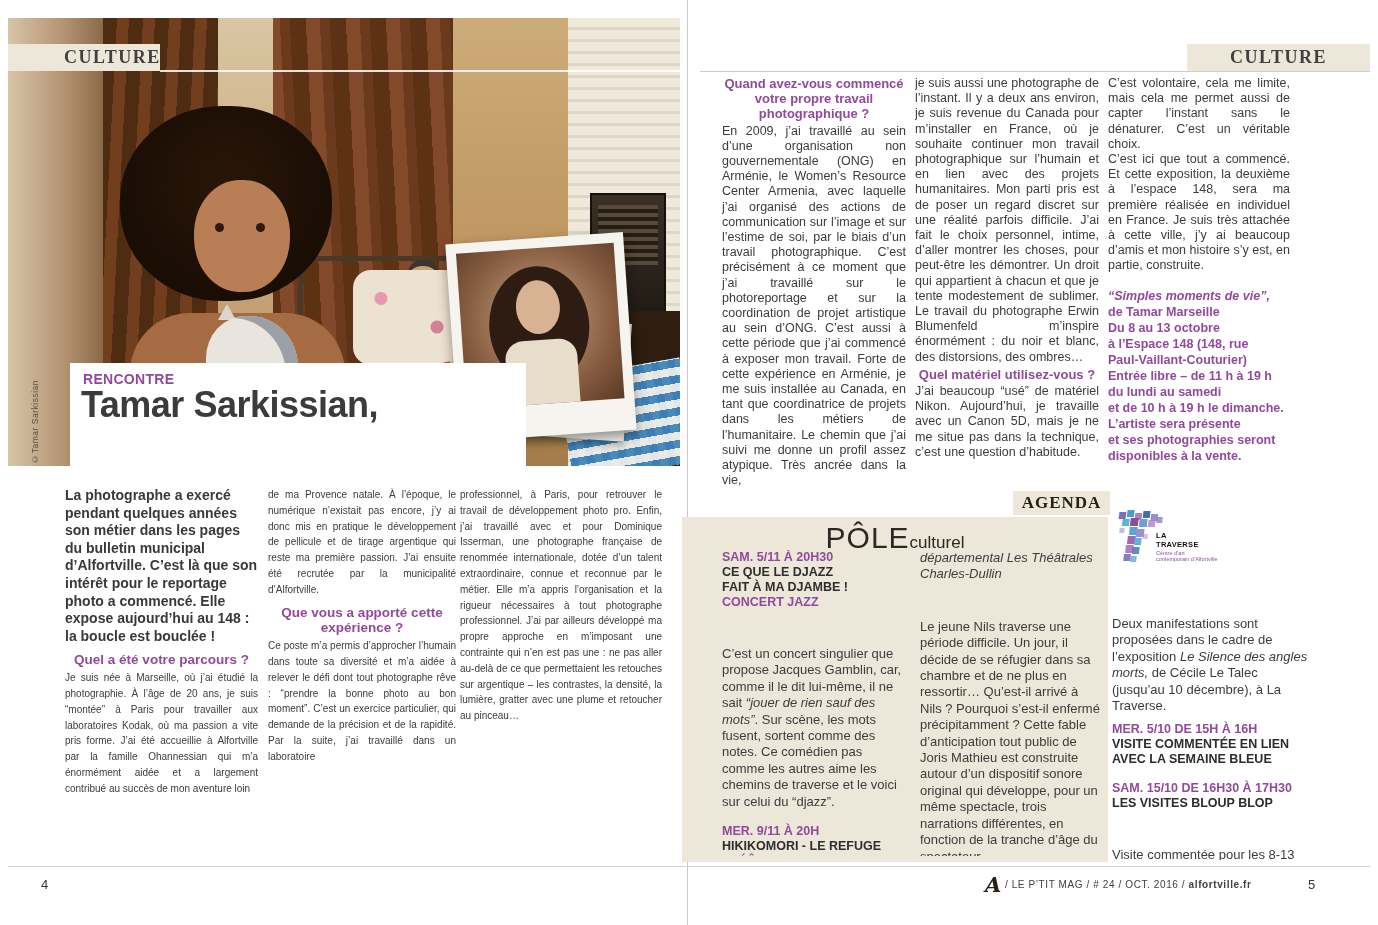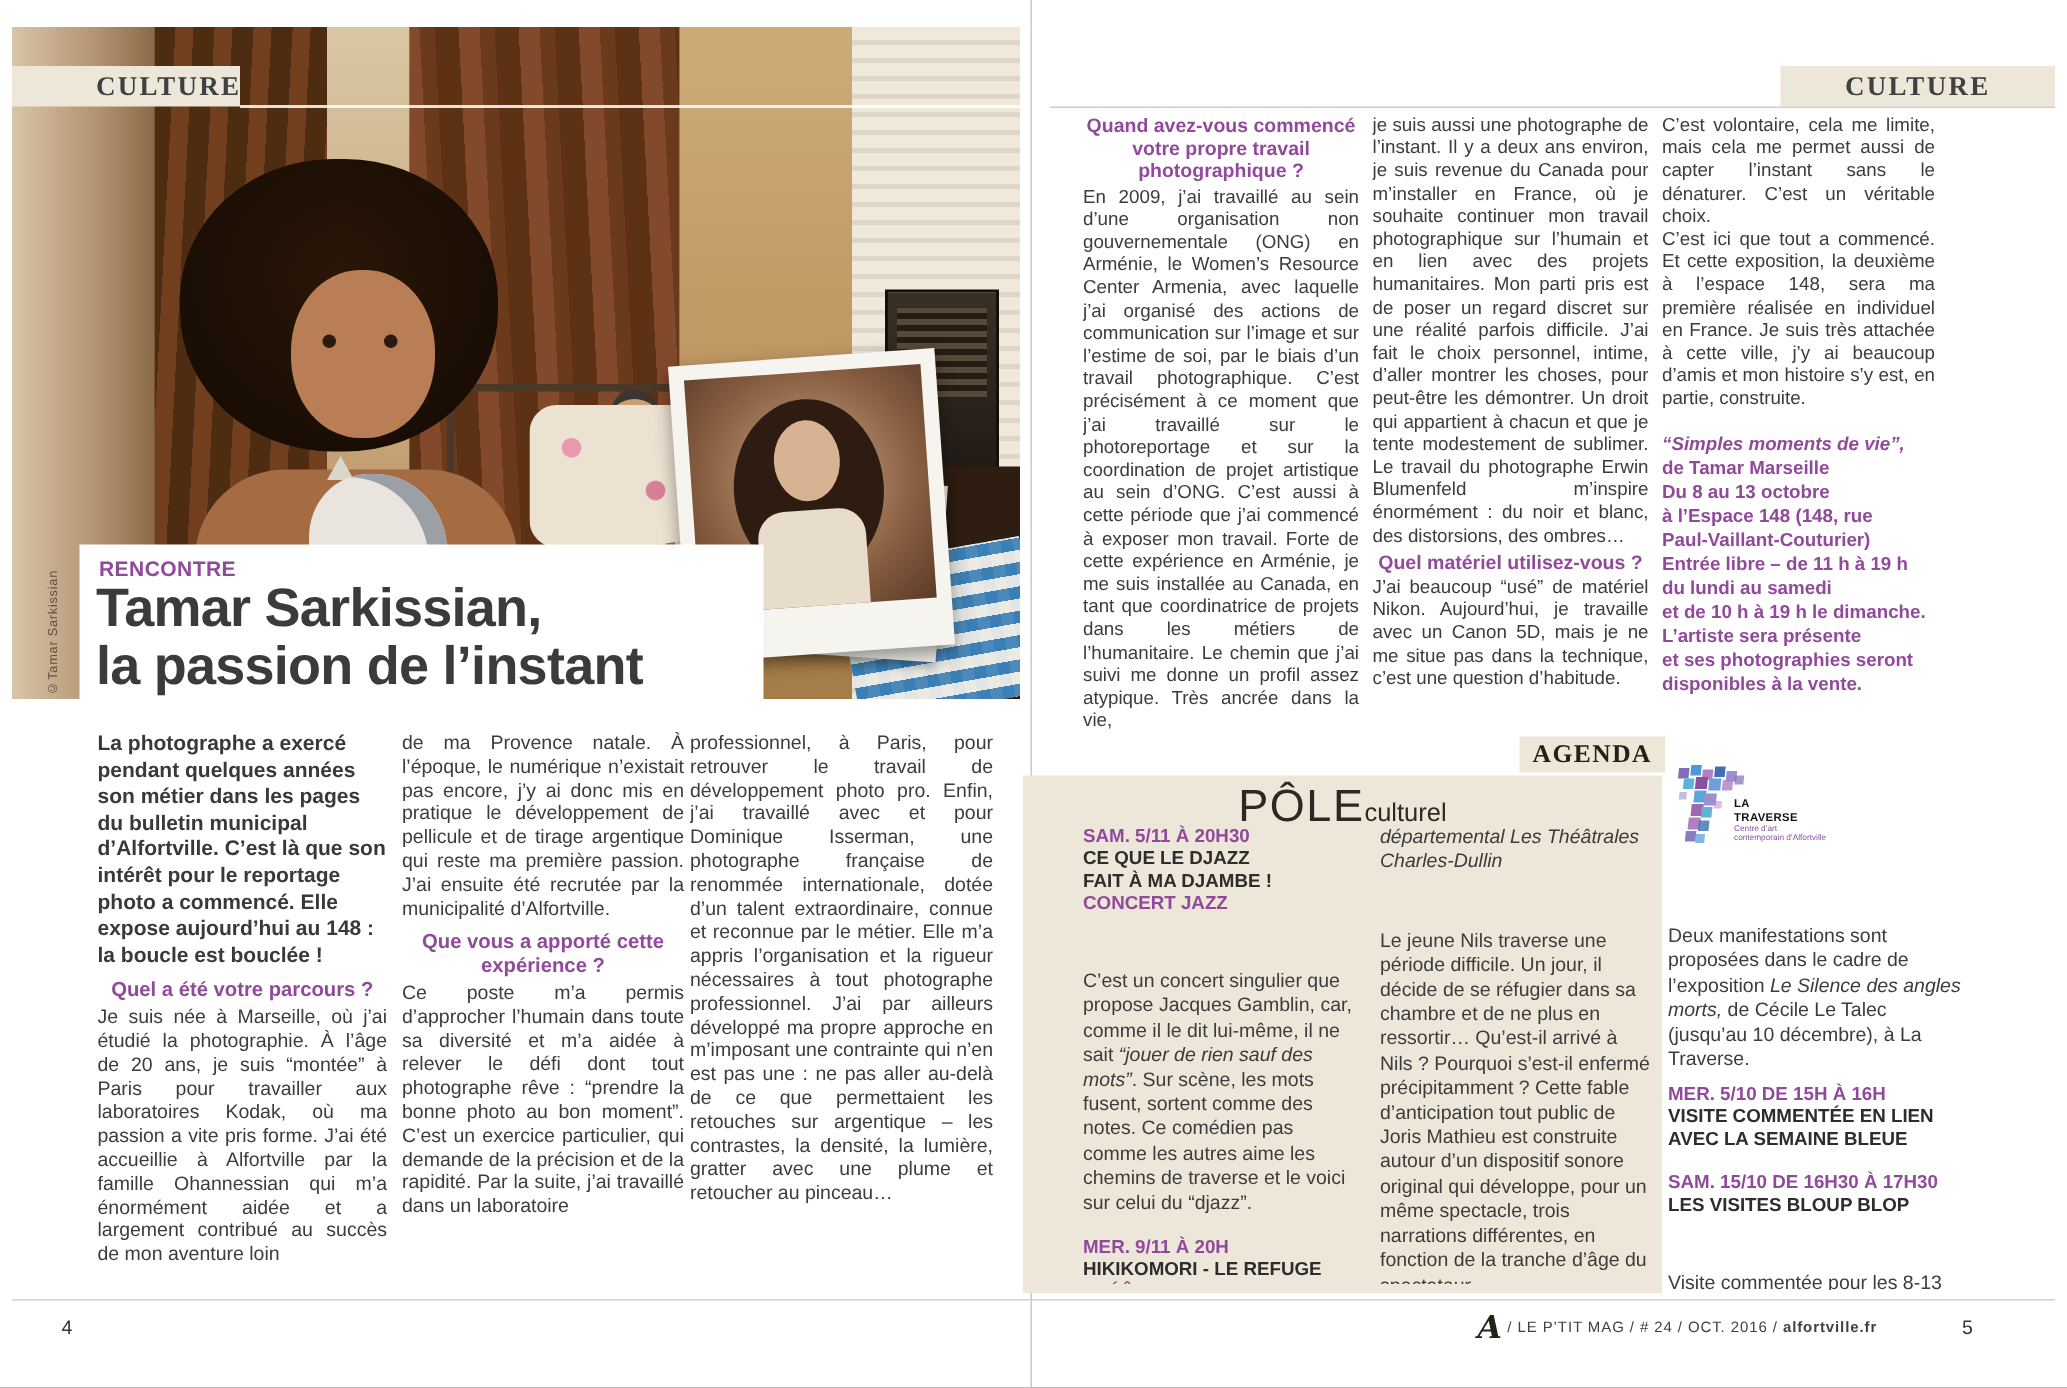--- a/index.html
+++ b/index.html
@@ -7,21 +7,21 @@
     --beige:#ece7d9;
     --ink:#3d3b3c;
     --ink-dark:#2c2822;
   }
   html,body{margin:0;padding:0;background:#888;}
   .spread{
     position:relative;width:1378px;height:925px;background:#ffffff;
     overflow:hidden;font-family:"Liberation Sans",sans-serif;color:var(--ink);
   }
   
-  .body-txt{font-size:13px;line-height:15.8px;text-align:justify;color:var(--ink);}
+  .body-txt{font-size:10px;line-height:15.8px;text-align:justify;color:var(--ink);}
   .rp .body-txt{font-size:12.5px;line-height:15.2px;}
   .q-head{color:var(--purple);font-weight:bold;font-size:13.5px;line-height:15.8px;margin:7px 0 2px 0;text-align:center;}
   .rp .q-head{font-size:13px;line-height:15.2px;}
   .intro-txt{font-weight:bold;font-size:14px;line-height:17.6px;color:#3a383a;text-align:left;}
   .it{font-style:italic;}
   .col{position:absolute;overflow:hidden;}
   
   .culture-bar{
     position:absolute;background:var(--beige);
     font-family:"Liberation Serif",serif;font-weight:bold;color:#404040;
@@ -70,21 +70,21 @@
   .ph-cat-ear{left:210px;top:286px;width:0;height:0;border-left:9px solid transparent;border-right:9px solid transparent;border-bottom:16px solid #dcd5cc;}
   
   .polaroid-under{position:absolute;left:452px;top:300px;width:168px;height:118px;background:#efece4;transform:rotate(4deg);box-shadow:0 3px 8px rgba(0,0,0,.3);}
   .polaroid{position:absolute;left:444px;top:220px;width:178px;height:198px;background:#f6f4ef;transform:rotate(-4deg);box-shadow:0 5px 12px rgba(0,0,0,.4);}
   .polaroid-img{position:absolute;left:10px;top:10px;right:10px;bottom:32px;overflow:hidden;
     background:radial-gradient(circle at 50% 45%,#caa98b 0%,#8a5f42 60%,#5b3a27 100%);}
   .pol-hair{position:absolute;left:28px;top:18px;width:100px;height:120px;border-radius:50%;background:#2e1c12;}
   .pol-face{position:absolute;left:56px;top:32px;width:44px;height:54px;border-radius:50%;background:#d8b393;}
   .pol-dress{position:absolute;left:42px;top:92px;width:72px;height:70px;border-radius:18px 18px 0 0;background:#e8ddcb;}
   
-  .title-box{position:absolute;left:53px;top:363px;width:456px;height:103px;background:#ffffff;}
+  .title-box{position:absolute;left:70px;top:363px;width:456px;height:103px;background:#ffffff;}
   .kicker{position:absolute;left:13px;top:8px;color:var(--purple);font-weight:bold;font-size:14px;letter-spacing:.3px;}
   .headline{position:absolute;left:11px;top:22px;font-size:36px;line-height:39px;font-weight:bold;color:#3b3b3b;letter-spacing:-.5px;white-space:nowrap;}
   .credit{position:absolute;left:30px;top:380px;font-size:8.5px;color:#5a5148;writing-mode:vertical-rl;transform:rotate(180deg);letter-spacing:.5px;}
   
   .expo{color:var(--purple);font-weight:bold;font-size:12.5px;line-height:16px;margin-top:14px;text-align:left;}
   .expo .t{font-style:italic;}
   
   .agenda-box{position:absolute;left:682px;top:517px;width:426px;height:345px;background:var(--beige);}
   .pole-title{position:absolute;left:0;top:4px;width:100%;text-align:center;color:var(--ink-dark);}
   .pole-main{font-size:30px;letter-spacing:1px;}
@@ -150,21 +150,20 @@
     <span>CULTURE</span>
   </div>
   <div class="hline" style="left:160px;top:70px;width:520px;height:2px;background:rgba(255,255,255,.85);"></div>
 
   <div class="credit">©Tamar Sarkissian</div>
 
   <div class="title-box">
     <div class="kicker">RENCONTRE</div>
     <div class="headline">
       <div>Tamar Sarkissian,</div>
-      <div>la passion de l’instant</div>
     </div>
   </div>
 
   <div class="col" style="left:65px;top:487px;width:193px;height:378px;">
     <div class="intro-txt">La photographe a exercé pendant quelques années son métier dans les pages du bulletin municipal d’Alfortville. C’est là que son intérêt pour le reportage photo a commencé. Elle expose aujourd’hui au 148 : la boucle est bouclée !</div>
     <div class="q-head">Quel a été votre parcours ?</div>
     <div class="body-txt">Je suis née à Marseille, où j’ai étudié la photographie. À l’âge de 20 ans, je suis “montée” à Paris pour travailler aux laboratoires Kodak, où ma passion a vite pris forme. J’ai été accueillie à Alfortville par la famille Ohannessian qui m’a énormément aidée et a largement contribué au succès de mon aventure loin</div>
   </div>
   <div class="col" style="left:268px;top:487px;width:188px;height:378px;">
     <div class="body-txt">de ma Provence natale. À l’époque, le numérique n’existait pas encore, j’y ai donc mis en pratique le développement de pellicule et de tirage argentique qui reste ma première passion. J’ai ensuite été recrutée par la municipalité d’Alfortville.</div>

